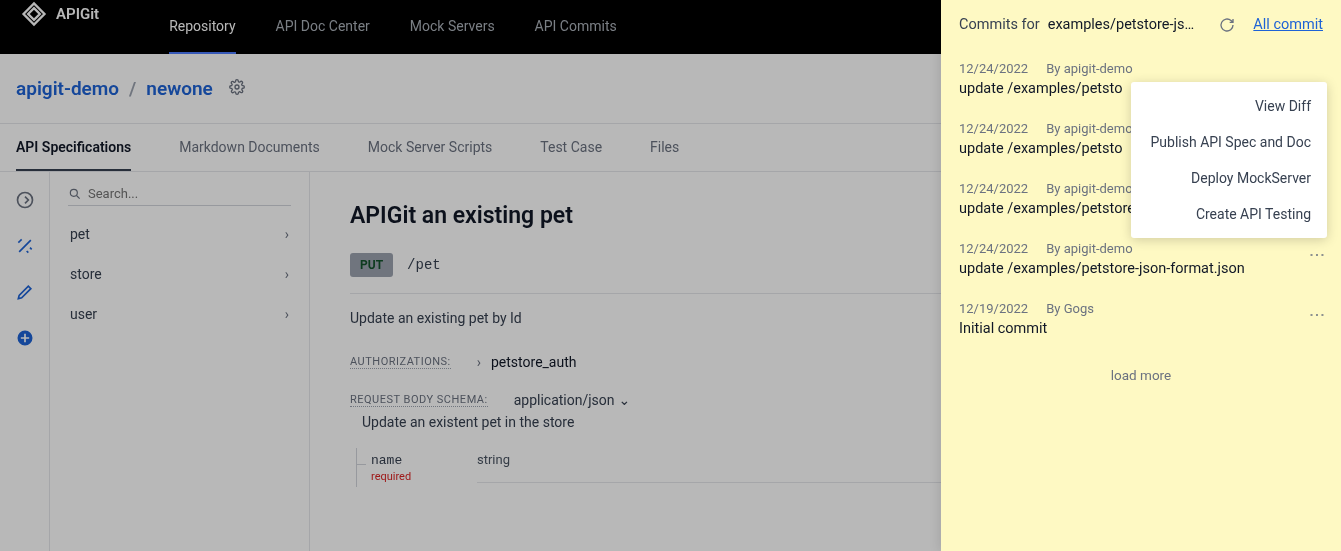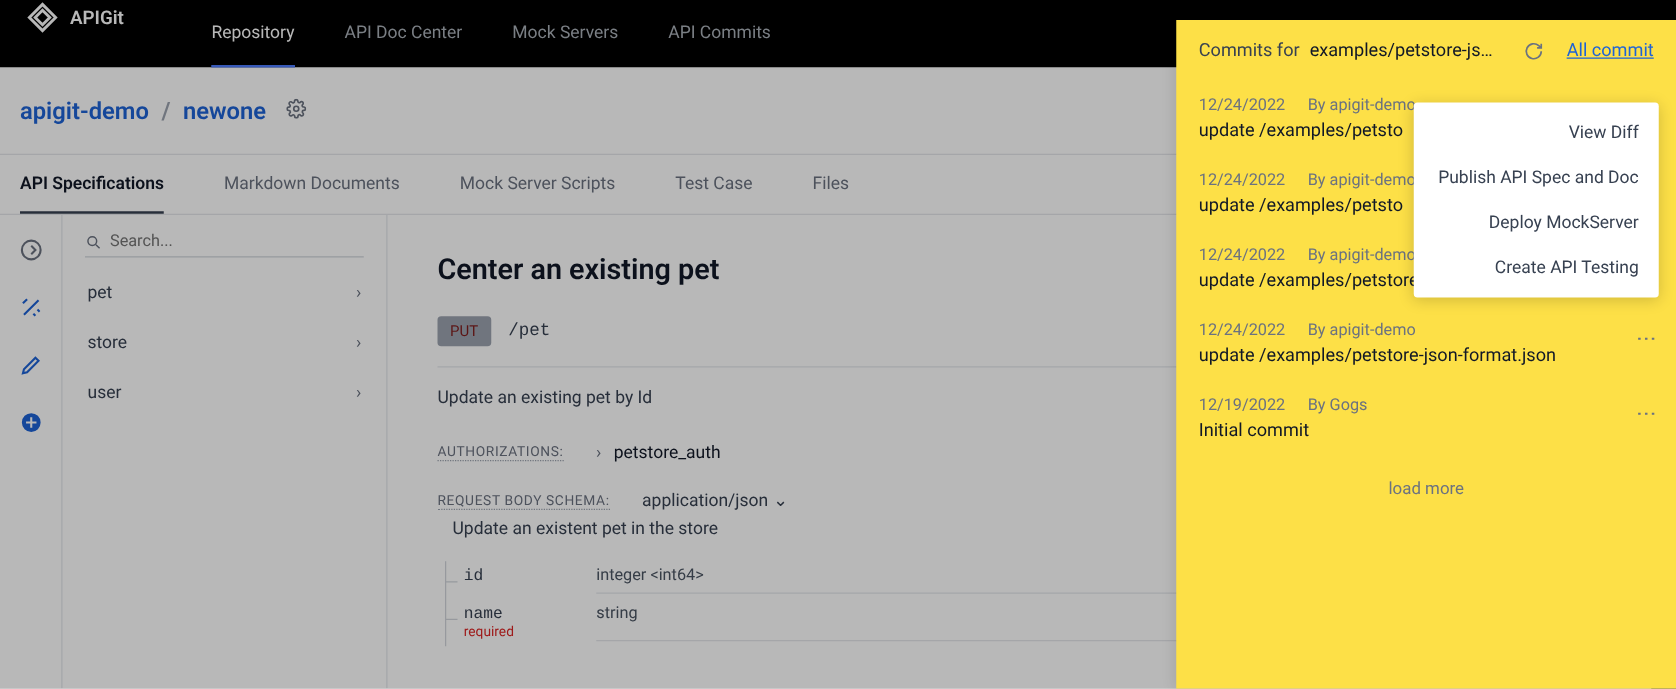--- a/index.html
+++ b/index.html
@@ -38,21 +38,21 @@
     .tree-panel { width: 260px; border-right: 1px solid #e5e7eb; padding: 10px 12px; }
     .search-box { display: flex; align-items: center; border-bottom: 1px solid #d1d5db; margin: 0 6px 8px 6px; padding: 4px 0; }
     .search-box svg { width: 14px; height: 14px; color: #6b7280; margin-right: 6px; }
     .search-box input { border: none; outline: none; font-size: 13px; color: #374151; flex: 1; }
     .tree-item { display: flex; align-items: center; justify-content: space-between; padding: 12px 8px; color: #374151; font-size: 14px; cursor: pointer; }
     .tree-item .chev { color: #6b7280; font-size: 14px; }
 
     .doc-panel { flex: 1; padding: 30px 40px; overflow: hidden; position: relative; }
     .doc-title { font-size: 23px; font-weight: 600; color: #111827; margin-bottom: 24px; }
     .method-row { display: flex; align-items: center; gap: 14px; border-bottom: 1px solid #e5e7eb; padding-bottom: 16px; margin-bottom: 16px; }
-    .method-badge { background: #9ca3af; color: #7f1d1d; font-size: 12px; font-weight: 400; padding: 5px 10px; border-radius: 3px; }
+    .method-badge { background: #9ca3af; color: #14532d; font-size: 12px; font-weight: 700; padding: 5px 10px; border-radius: 3px; }
     .method-path { font-family: "Courier New", monospace; color: #374151; font-size: 14px; }
     .method-expand { margin-left: auto; color: #6b7280; cursor: pointer; margin-right: 40px;}
     .doc-desc { font-size: 14px; color: #374151; margin-bottom: 28px; }
     .sec-label { font-size: 11px; letter-spacing: 0.5px; color: #6b7280; border-bottom: 1px dotted #9ca3af; display: inline-block; margin-right: 16px; }
     .sec-row { display: flex; align-items: center; gap: 10px; margin-bottom: 22px; font-size: 14px; }
     .sec-auth-name { color: #111827; }
     .schema-row { display: flex; align-items: center; gap: 10px; margin-bottom: 6px; font-size: 14px; }
     .schema-select { color: #374151; display: flex; align-items: center; gap: 4px; cursor: pointer; }
     .body-desc { font-size: 14px; color: #374151; margin-bottom: 18px; margin-left: 12px; }
     .prop-table { border-left: 1px solid #d1d5db; margin-left: 6px; }
@@ -63,21 +63,21 @@
     .prop-req { font-size: 11px; color: #dc2626; }
     .prop-type-cell { flex: 1; color: #4b5563; padding-bottom: 6px; border-bottom: 1px solid #e5e7eb; margin-right: 80px; }
 
     
     .right-dark { position: absolute; right: 0; top: 0; bottom: 0; width: 20px; background: #0d1117; }
 
     
     .dim { position: absolute; inset: 0; background: rgba(0,0,0,0.28); pointer-events: none; }
 
     
-    .drawer { position: absolute; right: 0; top: 16px; bottom: 0; width: 400px; background: #fde047; box-shadow: -2px 0 10px rgba(0,0,0,0.1); z-index: 10; display: flex; flex-direction: column; }
+    .drawer { position: absolute; right: 0; top: 0; bottom: 0; width: 400px; background: #fef9c3; box-shadow: -2px 0 10px rgba(0,0,0,0.1); z-index: 10; display: flex; flex-direction: column; }
     .drawer-header { display: flex; align-items: center; padding: 16px 18px; font-size: 14.5px; gap: 8px; }
     .drawer-header .refresh { margin-left: auto; color: #6b7280; cursor: pointer; width:16px; height:16px;}
     .drawer-header .allc { color: #1e63d6; text-decoration: underline; margin-left: 10px; cursor: pointer; }
     .commit-list { padding: 0 18px; }
     .commit { padding: 12px 0; position: relative; }
     .commit-meta { display: flex; gap: 18px; font-size: 13px; color: #6b7280; margin-bottom: 4px; }
     .commit-msg { font-size: 14.5px; color: #111827; }
     .commit-more { position: absolute; right: -4px; top: 18px; color: #6b7280; cursor: pointer; font-size: 16px; writing-mode: vertical-rl; }
     .load-more { text-align: center; color: #6b7280; font-size: 13.5px; padding: 18px 0; cursor: pointer; }
 
@@ -181,21 +181,21 @@
       <span>store</span>
       <span class="chev">›</span>
     </div>
     <div class="tree-item">
       <span>user</span>
       <span class="chev">›</span>
     </div>
   </div>
 
   <div class="doc-panel">
-    <h1 class="doc-title">Center an existing pet</h1>
+    <h1 class="doc-title">APIGit an existing pet</h1>
     <div class="method-row">
       <span class="method-badge">PUT</span>
       <span class="method-path">/pet</span>
       <span class="method-expand">⌄</span>
     </div>
     <div class="doc-desc">Update an existing pet by Id</div>
     <div class="sec-row">
       <span class="sec-label">AUTHORIZATIONS:</span>
       <span style="color:#6b7280;cursor:pointer;">›</span>
       <span class="sec-auth-name">petstore_auth</span>
@@ -204,26 +204,20 @@
       <span class="sec-label">REQUEST BODY SCHEMA:</span>
       <span class="schema-select">
         <span>application/json</span>
         <span>⌄</span>
       </span>
     </div>
     <div class="body-desc">Update an existent pet in the store</div>
     <div class="prop-table">
       <div class="prop-row">
         <div class="prop-name-cell">
-          <span class="prop-name">id</span>
-        </div>
-        <div class="prop-type-cell">integer &lt;int64&gt;</div>
-      </div>
-      <div class="prop-row">
-        <div class="prop-name-cell">
           <span class="prop-name">name</span><br>
           <span class="prop-req">required</span>
         </div>
         <div class="prop-type-cell">string</div>
       </div>
     </div>
     <div class="right-dark"></div>
   </div>
 </div>
 

